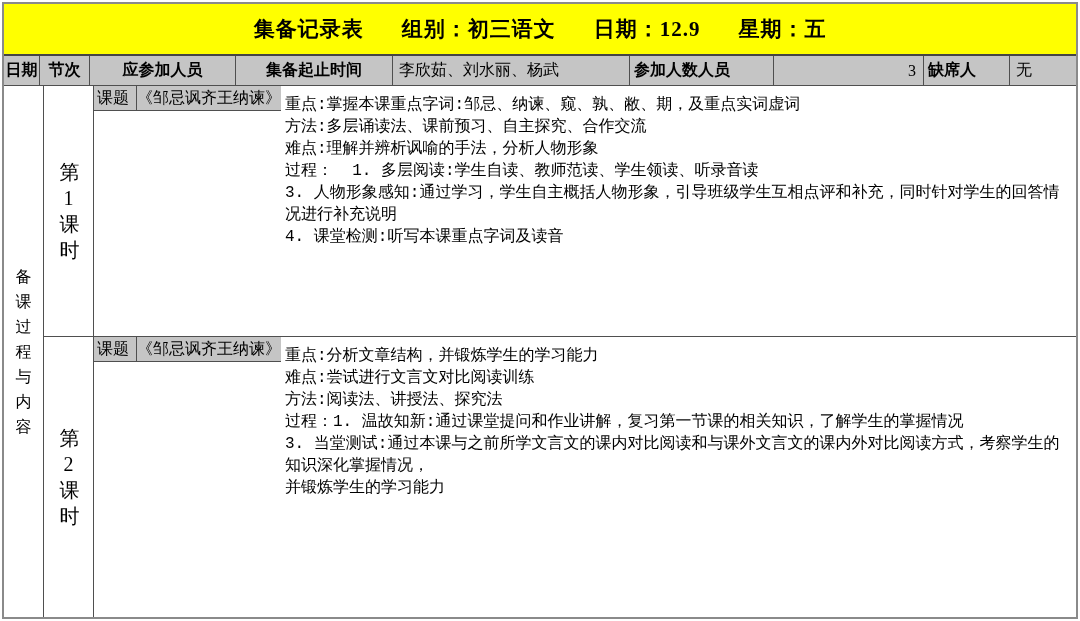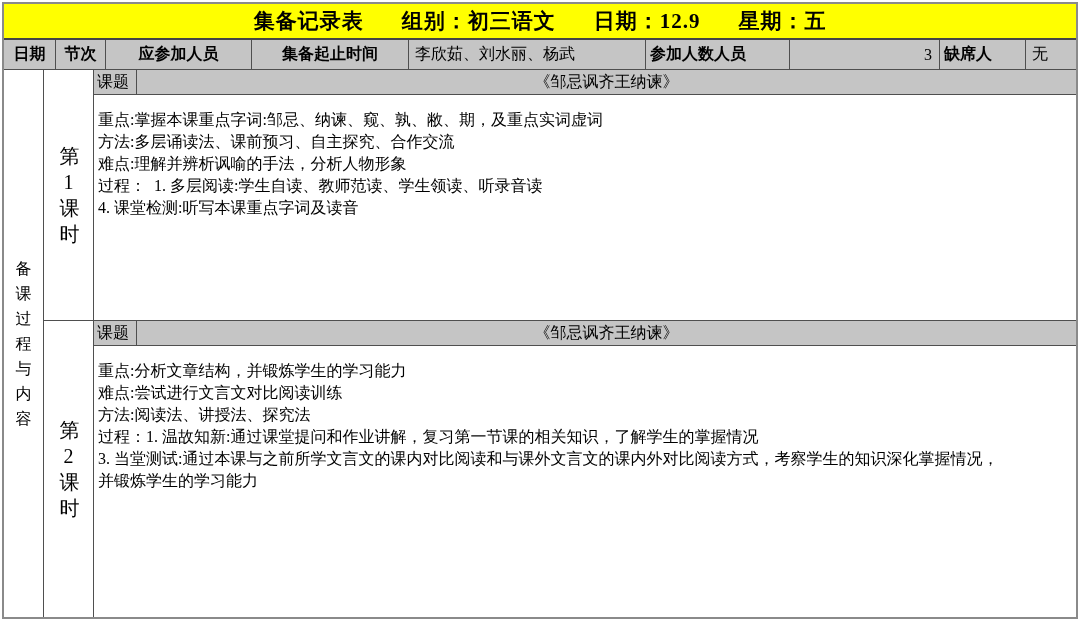--- a/index.html
+++ b/index.html
@@ -5,40 +5,40 @@
   * { margin:0; padding:0; box-sizing:border-box; }
   html,body { width:1080px; height:621px; background:#ffffff; }
   body { font-family:"Liberation Serif","DejaVu Serif",serif; color:#000; }
   .page { position:relative; width:1080px; height:621px; background:#fff; }
   .table-frame {
     position:absolute; left:2px; top:2px; width:1076px; height:617px;
     border:2px solid #8a8a8a; display:flex; flex-direction:column; background:#fff;
   }
   
   .title-row {
-    height:36px; background:#ffff00; border-bottom:2px solid #454545;
+    height:52px; background:#ffff00; border-bottom:2px solid #454545;
     display:flex; align-items:center; justify-content:center;
     font-size:21px; font-weight:bold; letter-spacing:1px;
   }
   .title-row .seg { margin:0 19px; white-space:pre; }
   
   .info-row {
     height:30px; background:#c5c5c5; border-bottom:1px solid #4f4f4f;
     display:flex; font-size:16px; flex:0 0 auto;
   }
   .info-cell {
     border-right:1px solid #4f4f4f; display:flex; align-items:center;
     overflow:hidden; white-space:nowrap;
   }
   .info-cell.lbl { font-weight:bold; justify-content:center; }
   .info-cell.lbl-left { font-weight:bold; justify-content:flex-start; padding-left:4px; }
   .info-cell.val-left { justify-content:flex-start; padding-left:6px; }
   .info-cell.val-right { justify-content:flex-end; padding-right:7px; }
   .info-cell:last-child { border-right:none; }
-  .w-date{width:52px;} .w-period{width:50px;} .w-time{width:157px;}
+  .w-date{width:36px;} .w-period{width:50px;} .w-time{width:157px;}
   .w-expected{width:146px;} .w-names{width:237px;} .w-countlbl{width:144px;}
   .w-count{width:150px;} .w-absentlbl{width:86px;} .w-absent{flex:1;}
   
   .body { flex:1; display:flex; min-height:0; }
   .col-left {
     width:40px; border-right:1px solid #4f4f4f;
     display:flex; align-items:center; justify-content:center;
   }
   .vtext {
     width:17px; font-size:16px; line-height:25px; text-align:center;
@@ -49,31 +49,31 @@
   .section.first { height:251px; flex:0 0 auto; }
   .section.last { flex:1; border-bottom:none; }
   .period-cell {
     width:50px; border-right:1px solid #4f4f4f;
     display:flex; align-items:center; justify-content:center;
   }
   .vtext-period {
     width:18px; font-size:20px; line-height:26px; text-align:center;
     word-break:break-all; white-space:normal;
   }
-  .section-body { flex:1; display:flex; flex-direction:column; min-width:0; }
+  .section-body { flex:1; display:flex; flex-direction:row; min-width:0; }
   .topic-row {
     height:25px; background:#c5c5c5; border-bottom:1px solid #4f4f4f;
     display:flex; font-size:16px; flex:0 0 auto;
   }
   .topic-label {
     width:43px; border-right:1px solid #4f4f4f;
     display:flex; align-items:center; padding-left:3px; white-space:nowrap;
   }
   .topic-value { flex:1; display:flex; align-items:center; justify-content:center; white-space:nowrap; }
-  .content-area { flex:1; padding:14px 4px 2px 4px; font-size:16px; line-height:22px; overflow:hidden; }
+  .content-area { flex:1; padding:8px 4px 2px 4px; font-size:16px; line-height:22px; overflow:hidden;font-family:Liberation Mono, monospace; }
   .content-line { white-space:pre-wrap; }
 </style>
 </head>
 <body>
 
 <div class="page">
   <div class="table-frame">
 
     <div class="title-row">
       <span class="seg">集备记录表</span>
@@ -109,20 +109,21 @@
           <div class="section-body">
             <div class="topic-row">
               <div class="topic-label">课题</div>
               <div class="topic-value">《邹忌讽齐王纳谏》</div>
             </div>
             <div class="content-area">
               <div class="content-line">重点:掌握本课重点字词:邹忌、纳谏、窥、孰、敝、期，及重点实词虚词</div>
               <div class="content-line">方法:多层诵读法、课前预习、自主探究、合作交流</div>
               <div class="content-line">难点:理解并辨析讽喻的手法，分析人物形象</div>
               <div class="content-line">过程：  1. 多层阅读:学生自读、教师范读、学生领读、听录音读</div>
+              <div class="content-line">3. 人物形象感知:通过学习，学生自主概括人物形象，引导班级学生互相点评和补充，同时针对学生的回答情况进行补充说明</div>
               <div class="content-line">4. 课堂检测:听写本课重点字词及读音</div>
             </div>
           </div>
         </div>
 
         <div class="section last">
           <div class="period-cell">
             <div class="vtext-period">第2课时</div>
           </div>
           <div class="section-body">

